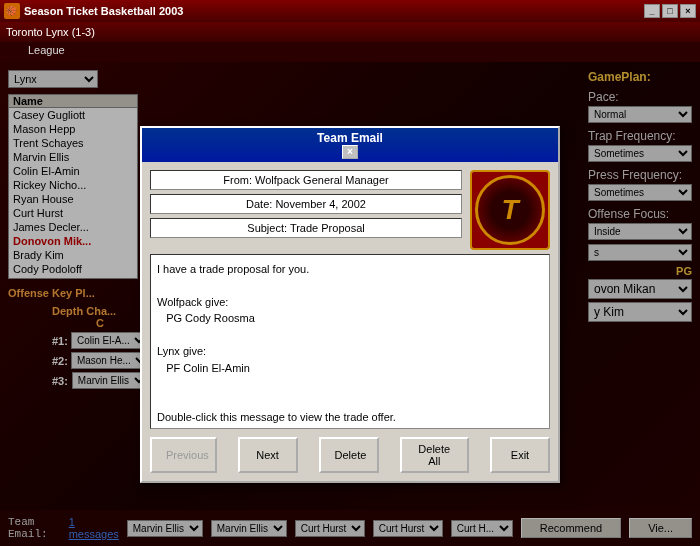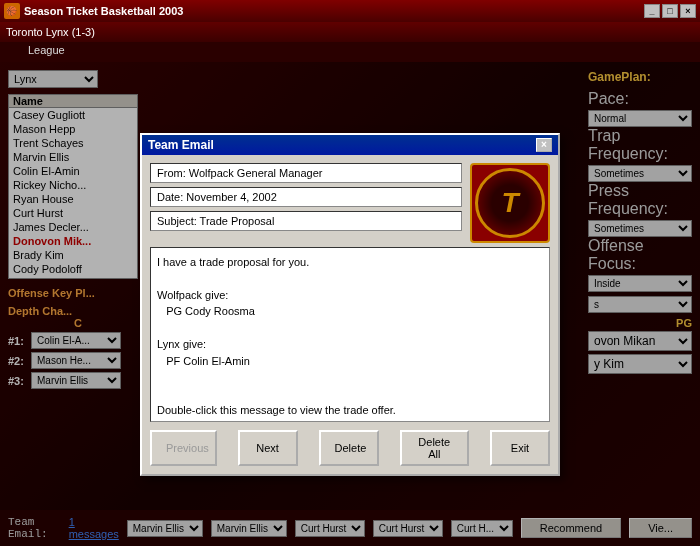--- a/index.html
+++ b/index.html
@@ -133,20 +133,21 @@
       margin-top: 8px;
       cursor: pointer;
       display: block;
     }
 
     .depth-section {
       margin-top: 6px;
       color: #ffaa44;
       font-size: 11px;
       font-weight: bold;
+      margin-left: 44px;
     }
     .depth-label {
       color: #ffaa44;
       font-size: 11px;
       text-align: center;
     }
     .depth-row {
       display: flex;
       align-items: center;
       margin-top: 3px;
@@ -214,21 +215,22 @@
       padding: 8px;
     }
     .gameplan-title {
       color: #ffcc44;
       font-size: 12px;
       font-weight: bold;
       margin-bottom: 6px;
     }
     .gp-label {
       color: #ddd;
-      font-size: 16px;
+      font-size: 12px;
+      margin-top: 6px;
     }
     .gp-select {
       background: #e8e8e8;
       border: 1px solid #888;
       font-size: 10px;
       width: 100%;
       padding: 1px;
       margin-top: 2px;
     }
     .pos-label {
@@ -267,40 +269,42 @@
     }
     .dialog-title-bar {
       background: linear-gradient(to bottom, #003090, #0018a0);
       color: white;
       font-size: 12px;
       font-weight: bold;
       padding: 3px 6px;
       display: flex;
       align-items: center;
       justify-content: space-between;
+      flex-direction: column;
     }
     .dialog-close-btn {
       background: #c0c0c0;
       border: 1px outset #fff;
       width: 16px;
       height: 14px;
       font-size: 10px;
       cursor: pointer;
       display: flex;
       align-items: center;
       justify-content: center;
     }
     .dialog-body {
       padding: 8px;
     }
     .email-header-row {
       display: flex;
       gap: 8px;
       align-items: flex-start;
       margin-bottom: 4px;
+      text-align: center;
     }
     .email-fields {
       flex: 1;
     }
     .email-field {
       background: white;
       border: 1px inset #888;
       padding: 3px 6px;
       font-size: 11px;
       margin-bottom: 4px;

